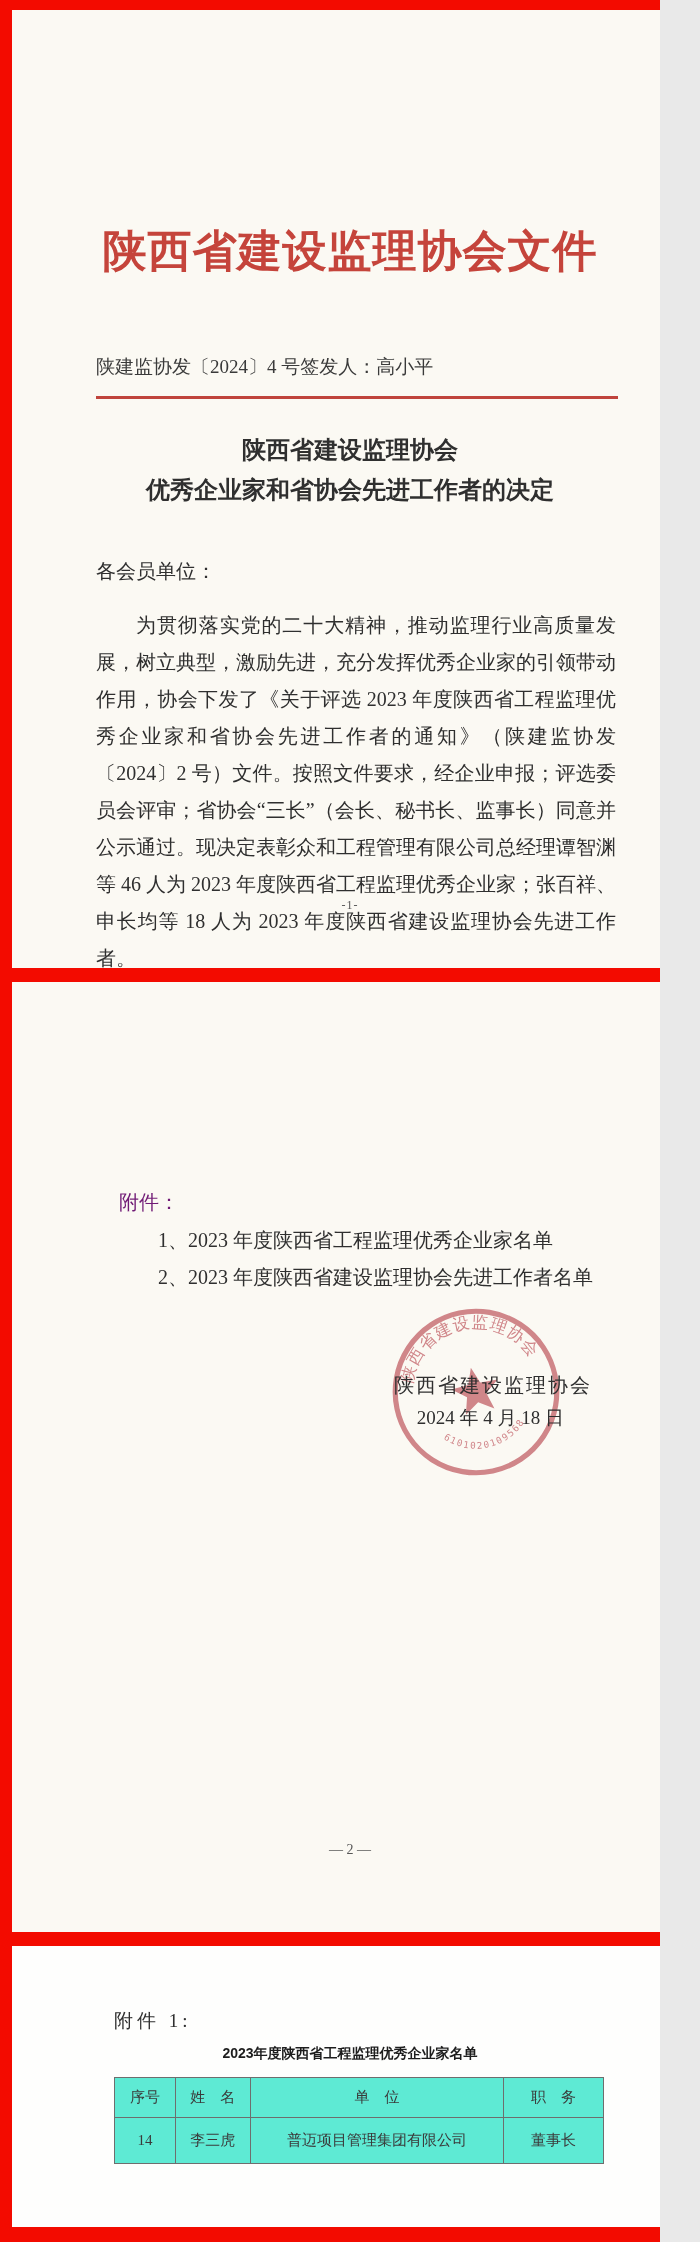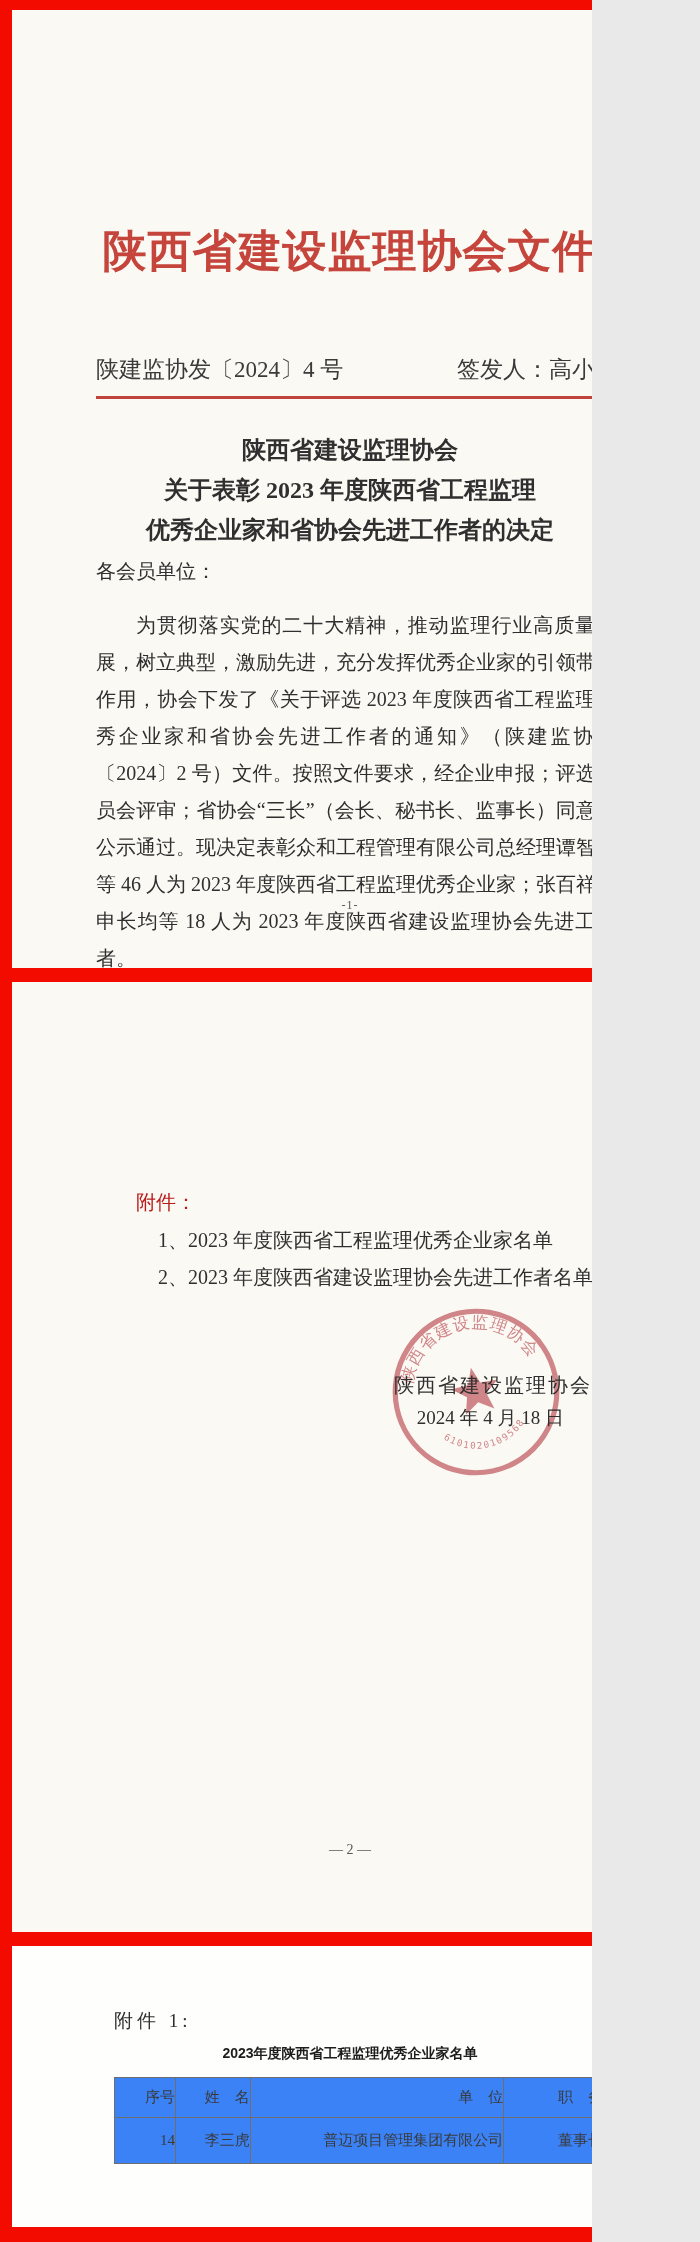--- a/index.html
+++ b/index.html
@@ -1,19 +1,19 @@
 <!DOCTYPE html>
 <html><head>
 <meta charset="utf-8">
 <style>
   * { margin:0; padding:0; box-sizing:border-box; }
   html,body { background:#e9e9e9; }
   .canvas {
     position:relative;
-    width:592px; height:2242px;
+    width:660px; height:2242px;
     background:#f30b00;              
     font-family:"Liberation Serif","DejaVu Serif",serif;
     color:#333;
     overflow:hidden;
   }
   .page {
     position:absolute; left:12px; width:676px;
     background:#fbf9f3;
   }
   #page1 { top:10px;   height:958px; }
@@ -21,22 +21,22 @@
   #page3 { top:1946px; height:281px; background:#fefefd; }
 
   
   .org-header {
     position:absolute; top:212px; left:0; width:100%;
     text-align:center; font-size:44px; font-weight:bold;
     color:#c5443b; letter-spacing:1px; white-space:nowrap;
   }
   .doc-line {
     position:absolute; top:344px; left:84px; right:70px;
-    display:flex; justify-content:space-between;
-    font-size:23px; color:#3a3a3a;gap:12px;
+    display:flex; justify-content:flex-start;
+    font-size:19px; color:#3a3a3a;
   }
   .red-rule {
     position:absolute; top:386px; left:84px; right:70px;
     height:3px; background:#c0443c;
   }
   .doc-title {
     position:absolute; top:420px; left:0; width:100%;
     text-align:center; font-size:24px; font-weight:bold;
     line-height:40px; color:#2f2f2f;
   }
@@ -49,21 +49,21 @@
     text-indent:2em; color:#2f2f2f;
   }
   #par1 { position:absolute; top:589px; left:84px; right:72px;margin-top:8px; }
   .pageno-1 {
     position:absolute; top:888px; left:0; width:100%;
     text-align:center; font-size:12px; color:#555; letter-spacing:1px;
   }
 
   
   #par2 { position:absolute; top:57px; left:84px; right:72px; }
-  .attach-label { position:absolute; top:207px; left:124px; font-size:20px; color:#b91c1c; }
+  .attach-label { position:absolute; top:207px; left:107px; font-size:20px; color:#701a75; }
   .attach-item-1 { position:absolute; top:245px; left:146px; font-size:20px; color:#2f2f2f; }
   .attach-item-2 { position:absolute; top:282px; left:146px; font-size:20px; color:#2f2f2f; }
   .signer-org {
     position:absolute; top:390px; right:96px;
     font-size:20px; letter-spacing:2px; color:#2f2f2f;
   }
   .sign-date {
     position:absolute; top:423px; right:124px;
     font-size:19px; color:#2f2f2f;
   }
@@ -88,22 +88,22 @@
     text-align:center; font-size:14px; font-weight:bold;
     font-family:"Liberation Sans","DejaVu Sans",sans-serif;
     color:#1d1d1d;
   }
   table.roster {
     position:absolute; top:131px; left:102px;
     width:490px; border-collapse:collapse;
     font-size:15px; color:#3a3a3a;
   }
   table.roster th, table.roster td {
-    border:1px solid #6e6e6e; text-align:right;
-    font-weight:normal; background:#3b82f6;
+    border:1px solid #6e6e6e; text-align:center;
+    font-weight:normal; background:#5eead4;
   }
   table.roster th { height:40px; }
   table.roster td { height:46px; }
 </style>
 </head>
 <body>
 
 <div class="canvas">
 
   <div class="page" id="page1">
@@ -111,21 +111,20 @@
 
     <div class="doc-line">
       <span>陕建监协发〔2024〕4 号</span>
       <span>签发人：高小平</span>
     </div>
 
     <div class="red-rule"></div>
 
     <div class="doc-title">
       <div>陕西省建设监理协会</div>
-      <div>关于表彰 2023 年度陕西省工程监理</div>
       <div>优秀企业家和省协会先进工作者的决定</div>
     </div>
 
     <div class="salutation">各会员单位：</div>
 
     <div class="body-par" id="par1">为贯彻落实党的二十大精神，推动监理行业高质量发展，树立典型，激励先进，充分发挥优秀企业家的引领带动作用，协会下发了《关于评选 2023 年度陕西省工程监理优秀企业家和省协会先进工作者的通知》（陕建监协发〔2024〕2 号）文件。按照文件要求，经企业申报；评选委员会评审；省协会“三长”（会长、秘书长、监事长）同意并公示通过。现决定表彰众和工程管理有限公司总经理谭智渊等 46 人为 2023 年度陕西省工程监理优秀企业家；张百祥、申长均等 18 人为 2023 年度陕西省建设监理协会先进工作者。</div>
 
     <div class="pageno-1">-1-</div>
   </div>
 

